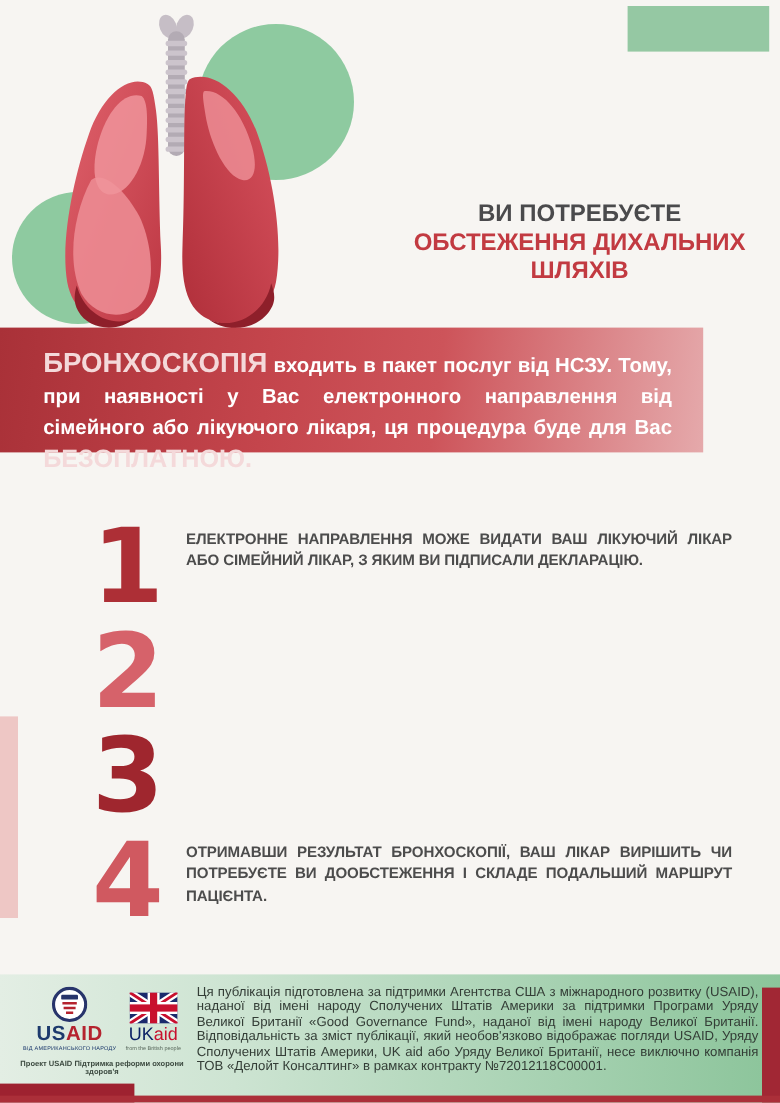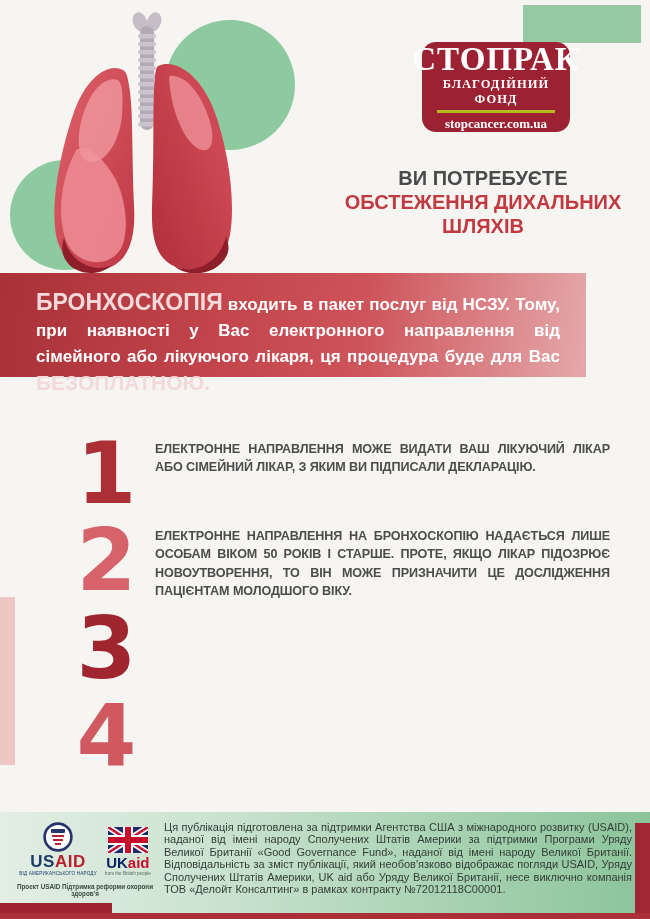--- a/index.html
+++ b/index.html
@@ -56,21 +56,21 @@
   .footer{position:absolute;left:0;top:812px;width:650px;height:107px;
     background:linear-gradient(90deg,#e3eee4 0%,#cde4d2 30%,#8bc49a 100%);}
   .logos{position:absolute;left:12px;top:10px;width:146px;}
   .logo-row{display:flex;justify-content:center;align-items:flex-end;gap:8px;}
   .usaid{display:flex;flex-direction:column;align-items:center;}
   .usaid-word{font-size:17px;font-weight:bold;letter-spacing:.5px;line-height:17px;margin-top:1px;}
   .usaid-word .us{color:#1d3a6d;margin-top:44px;}
   .usaid-word .aid{color:#b5232e;}
   .usaid-cap{font-size:4.6px;color:#1d3a6d;letter-spacing:.2px;margin-top:1px;}
   .ukaid{display:flex;flex-direction:column;align-items:center;}
-  .ukaid-word{font-size:15px;font-weight:bold;line-height:15px;margin-top:2px;}
+  .ukaid-word{font-size:15px;font-weight:normal;line-height:15px;margin-top:2px;}
   .ukaid-word .uk{color:#0b2265;}
   .ukaid-word .aid{color:#c8102e;}
   .ukaid-cap{font-size:4.6px;color:#5a6a5e;margin-top:1px;}
   .project-line{margin-top:7px;text-align:center;font-size:6.3px;color:#3c4a40;font-weight:bold;}
   .disclaimer{position:absolute;left:164px;top:9px;width:468px;font-size:11px;
     line-height:12.4px;color:#333d36;text-align:justify;}
   .right-bar{position:absolute;right:0;top:11px;width:15px;height:96px;background:#a12734;}
   .bottom-block{position:absolute;left:0;top:91px;width:112px;height:16px;background:#9e2230;}
   .bottom-strip{position:absolute;left:0;top:101px;width:650px;height:6px;background:#ab2f39;}
 </style>
@@ -125,51 +125,45 @@
                C 103 88, 103 74, 98 70 Z" fill="#f0949b" opacity=".85"></path>
 
       <path d="M138 56 C 155 48, 180 64, 194 100 C 208 138, 216 190, 210 225 C 205 252, 178 266, 156 257
                C 138 250, 131 232, 132 198 C 134 150, 133 104, 134 80 C 135 66, 135 59, 138 56 Z" fill="url(#lgR)"></path>
       <path d="M206 226 C 201 252, 174 266, 154 256 C 168 268, 197 266, 207 245 C 210 238, 208 232, 206 226 Z" fill="#8e1f2a"></path>
       <path d="M150 66 C 165 64, 182 84, 190 112 C 195 130, 192 142, 182 140 C 168 137, 156 110, 152 90
                C 150 78, 148 68, 150 66 Z" fill="#ef9199" opacity=".8"></path>
     </svg>
   </div>
 
-  <div class="logo-box">
-    <div class="logo-name">СТОПРАК</div>
-    <div class="logo-sub">БЛАГОДІЙНИЙ ФОНД</div>
-    <div class="logo-divider"></div>
-    <div class="logo-site">stopcancer.com.ua</div>
-  </div>
 
   <div class="title">
     <div>ВИ ПОТРЕБУЄТЕ</div>
     <div class="red">ОБСТЕЖЕННЯ ДИХАЛЬНИХ ШЛЯХІВ</div>
   </div>
 
   <div class="banner">
     <span class="hl">БРОНХОСКОПІЯ</span><span> входить в пакет послуг від НСЗУ. Тому, при наявності у Вас електронного направлення від сімейного або лікуючого лікаря, ця процедура буде для Вас </span><span class="hl2">БЕЗОПЛАТНОЮ.</span>
   </div>
 
 
   <div class="steps">
     <div class="step">
       <div class="step-num">1</div>
       <div class="step-text">ЕЛЕКТРОННЕ НАПРАВЛЕННЯ  МОЖЕ ВИДАТИ ВАШ ЛІКУЮЧИЙ ЛІКАР АБО СІМЕЙНИЙ ЛІКАР, З ЯКИМ ВИ ПІДПИСАЛИ ДЕКЛАРАЦІЮ.</div>
     </div>
     <div class="step">
       <div class="step-num">2</div>
-      <div class="step-text">ЕЛЕКТРОННЕ НАПРАВЛЕННЯ НА БРОНХОСКОПІЮ НАДАЄТЬСЯ ЛИШЕ ОСОБАМ ВІКОМ 50 РОКІВ І СТАРШЕ. ПРОТЕ, ЯКЩО ЛІКАР ПІДОЗРЮЄ НОВОУТВОРЕННЯ, ТО ВІН МОЖЕ ПРИЗНАЧИТИ ЦЕ ДОСЛІДЖЕННЯ ПАЦІЄНТАМ МОЛОДШОГО ВІКУ.</div>
     </div>
     <div class="step">
       <div class="step-num">3</div>
     </div>
     <div class="step">
       <div class="step-num">4</div>
+      <div class="step-text">ОТРИМАВШИ РЕЗУЛЬТАТ БРОНХОСКОПІЇ, ВАШ ЛІКАР ВИРІШИТЬ ЧИ ПОТРЕБУЄТЕ ВИ ДООБСТЕЖЕННЯ І СКЛАДЕ ПОДАЛЬШИЙ МАРШРУТ ПАЦІЄНТА.</div>
     </div>
   </div>
 
   <div class="pink-bar"></div>
 
   <div class="footer">
     <div class="logos">
       <div class="logo-row">
         <div class="usaid">
           <svg width="30" height="30" viewBox="0 0 30 30">

